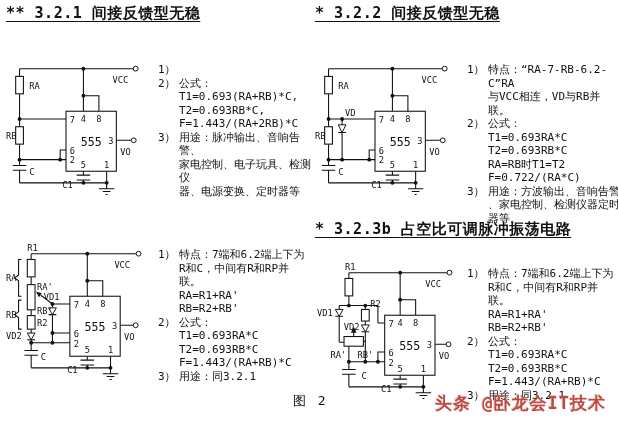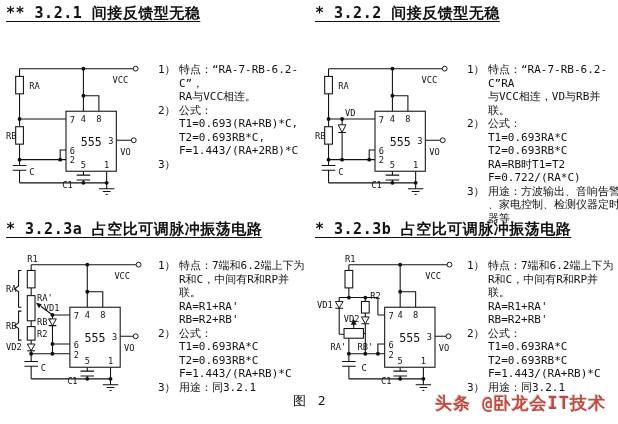--- a/index.html
+++ b/index.html
@@ -9,21 +9,21 @@
     color:#111;
   }
   .section{position:absolute;width:305px;}
   .hdr{
     font-size:15px;font-weight:bold;white-space:nowrap;
     text-decoration:underline;text-underline-offset:3px;
     letter-spacing:0.5px;
   }
   .row{display:flex;gap:2px;}
   .rowtop{margin-top:34px;}
-  .rowbot{margin-top:14px;}
+  .rowbot{margin-top:22px;}
   .cir{flex:none;}
   .txt{flex:1;padding-top:6px;font-size:11px;line-height:13.5px;}
   .item{display:flex;}
   .num{flex:none;width:21px;}
   .lines{white-space:pre-line;flex:1;}
   
   .w{fill:none;stroke:#111;stroke-width:1.1;}
   .cmp{fill:#fff;stroke:#111;stroke-width:1.1;}
   .dio{fill:#fff;stroke:#111;stroke-width:1;}
   .dot{fill:#111;stroke:none;}
@@ -74,32 +74,33 @@
       <text class="pin" x="66" y="110">2</text>
       <text class="pin" x="80" y="67" text-anchor="middle">4</text>
       <text class="pin" x="96" y="67" text-anchor="middle">8</text>
       <text class="pin" x="111" y="90" text-anchor="end">3</text>
       <text class="pin" x="80" y="115" text-anchor="middle">5</text>
       <text class="pin" x="104" y="115" text-anchor="middle">1</text>
     </svg>
     <div class="txt">
       <div class="item">
           <span class="num">1）</span>
-          <span class="lines">特点：“RA-7-RB-6.2-C”，
-RA与VCC相连。</span>
         </div>
       <div class="item">
           <span class="num">2）</span>
           <span class="lines">公式：
 T1=0.693(RA+RB)*C,
 T2=0.693RB*C,
 F=1.443/(RA+2RB)*C</span>
         </div>
       <div class="item">
           <span class="num">3）</span>
+          <span class="lines">用途：脉冲输出、音响告警、
+家电控制、电子玩具、检测仪
+器、电源变换、定时器等</span>
         </div>
     </div>
   </div>
 </div>
 
 <div class="section" style="left:315px;top:4px;">
   <div class="hdr">* 3.2.2 间接反馈型无稳</div>
   <div class="row rowtop">
     <svg class="cir" width="150" height="153" viewBox="0 0 155 158">
       <path class="w" d="M14,12 H132 M14,12 V20 M14,38 V64 M14,64 H62 M14,64 V72 M14,90 V112 M14,106 H62 M62,96 H56 V106 M7,112 H21 M7,117 H21 M14,117 V130 M14,130 H104 M80,118 V122 M73,122 H87 M73,127 H87 M80,127 V130 M104,118 V136 M96,136 H112 M100,139 H108 M103,142 H105 M80,12 V56 M80,40 H96 V56 M114,86 H130 M28,64 V70 M24,78 H32 M28,78 V106"></path>
@@ -155,21 +156,20 @@
           <span class="num">3）</span>
           <span class="lines">用途：方波输出、音响告警
 、家电控制、检测仪器定时
 器等。</span>
         </div>
     </div>
   </div>
 </div>
 
 <div class="section" style="left:6px;top:220px;">
-  <div class="hdr">* 3.2.3a 占空比可调脉冲振荡电路</div>
   <div class="row rowbot">
     <svg class="cir" width="150" height="153" viewBox="0 0 155 158">
       <path class="w" d="M26,12 H135 M26,12 V18 M26,36 V44 M26,70 V76 M26,90 V94 M26,101 V112 M19,112 H33 M19,117 H33 M26,117 V130 M26,130 H108 M84,12 V56 M84,40 H100 V56 M66,64 H48 M48,64 V68 M44,75 H52 M48,75 V104 M48,94 H66 M26,104 H66 M84,118 V122 M77,122 H91 M77,127 H91 M84,127 V130 M108,118 V136 M100,136 H116 M104,139 H112 M107,142 H109 M118,86 H132 M48,64 L36,55"></path>
       <polygon class="dot" points="31,51 37,53 34,57"></polygon>
       <polygon class="dio" points="44,68 52,68 48,75"></polygon>
       <polygon class="dio" points="22,94 30,94 26,101"></polygon>
       <path class="w" d="M22,101 H30"></path>
       <rect class="cmp" x="22" y="18" width="8" height="18"></rect>
       <rect class="cmp" x="22" y="44" width="8" height="26"></rect>
       <rect class="cmp" x="22" y="76" width="8" height="14"></rect>

